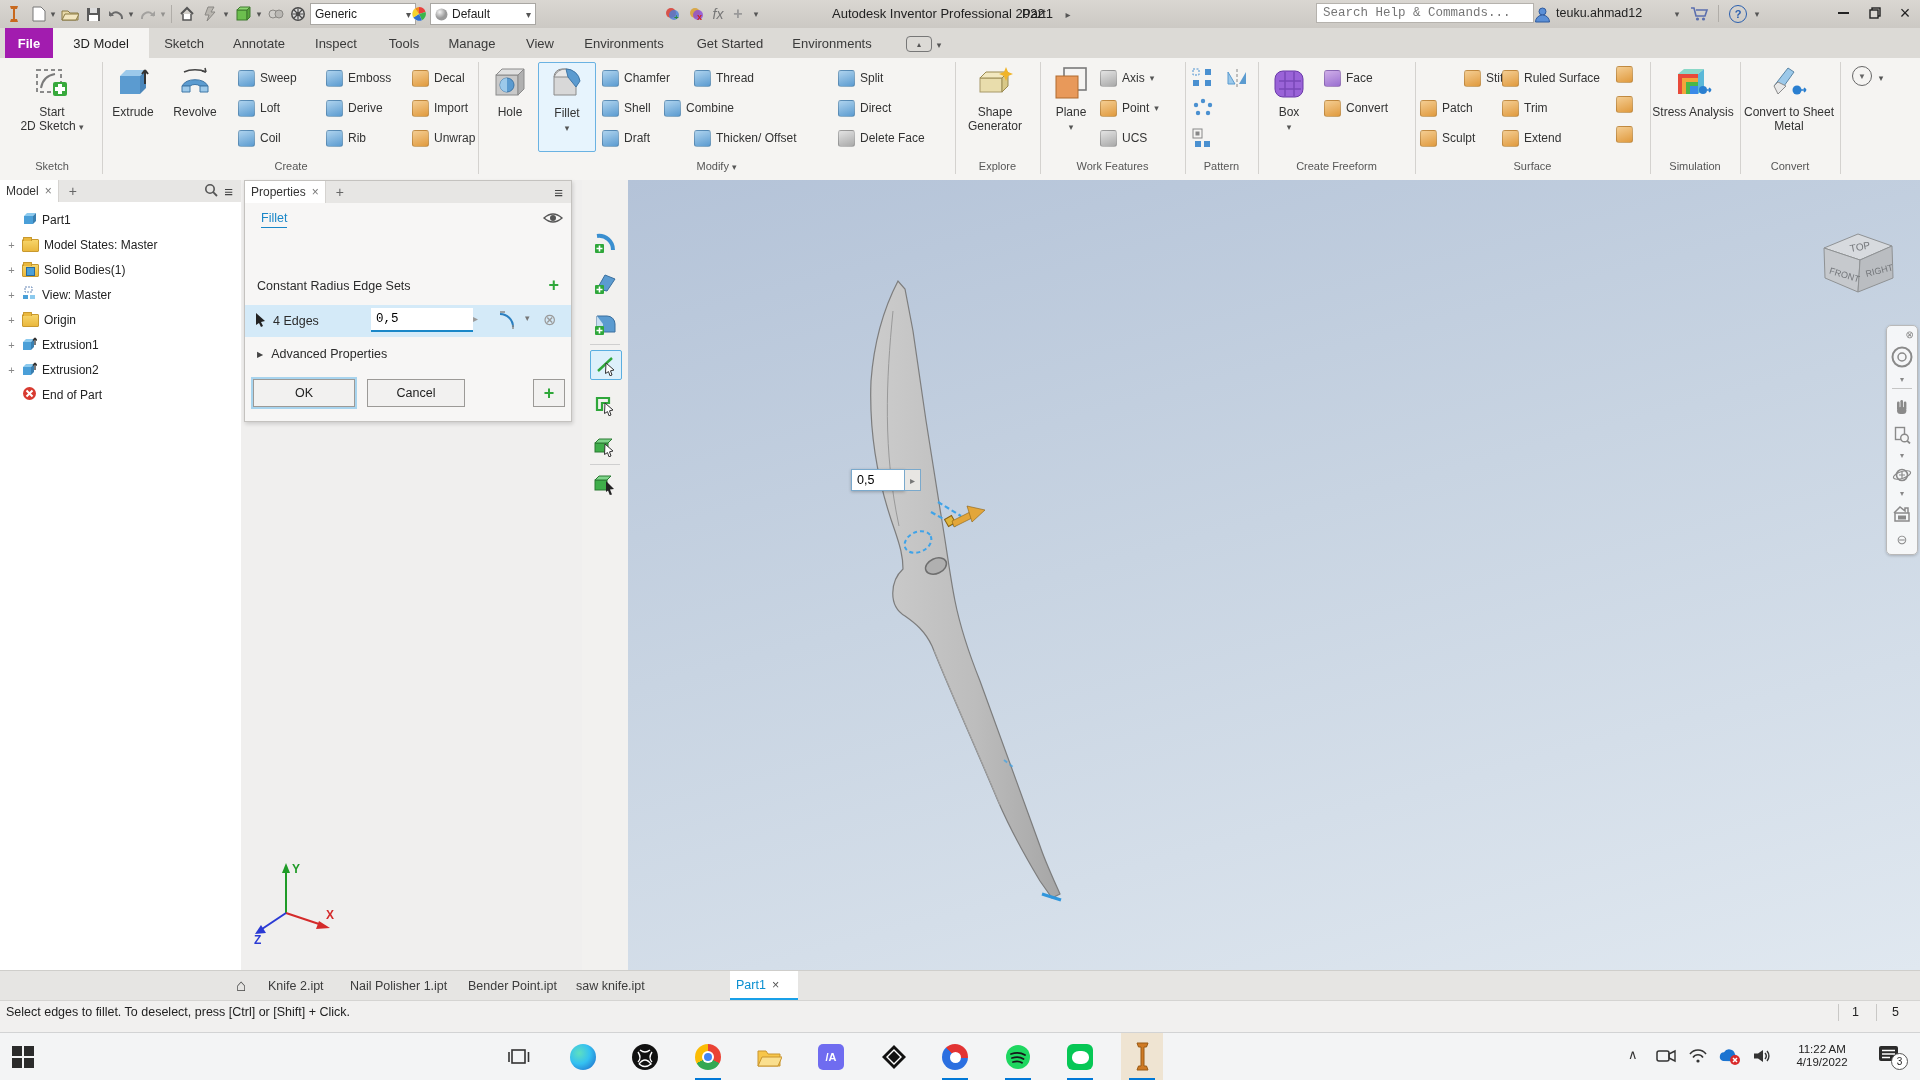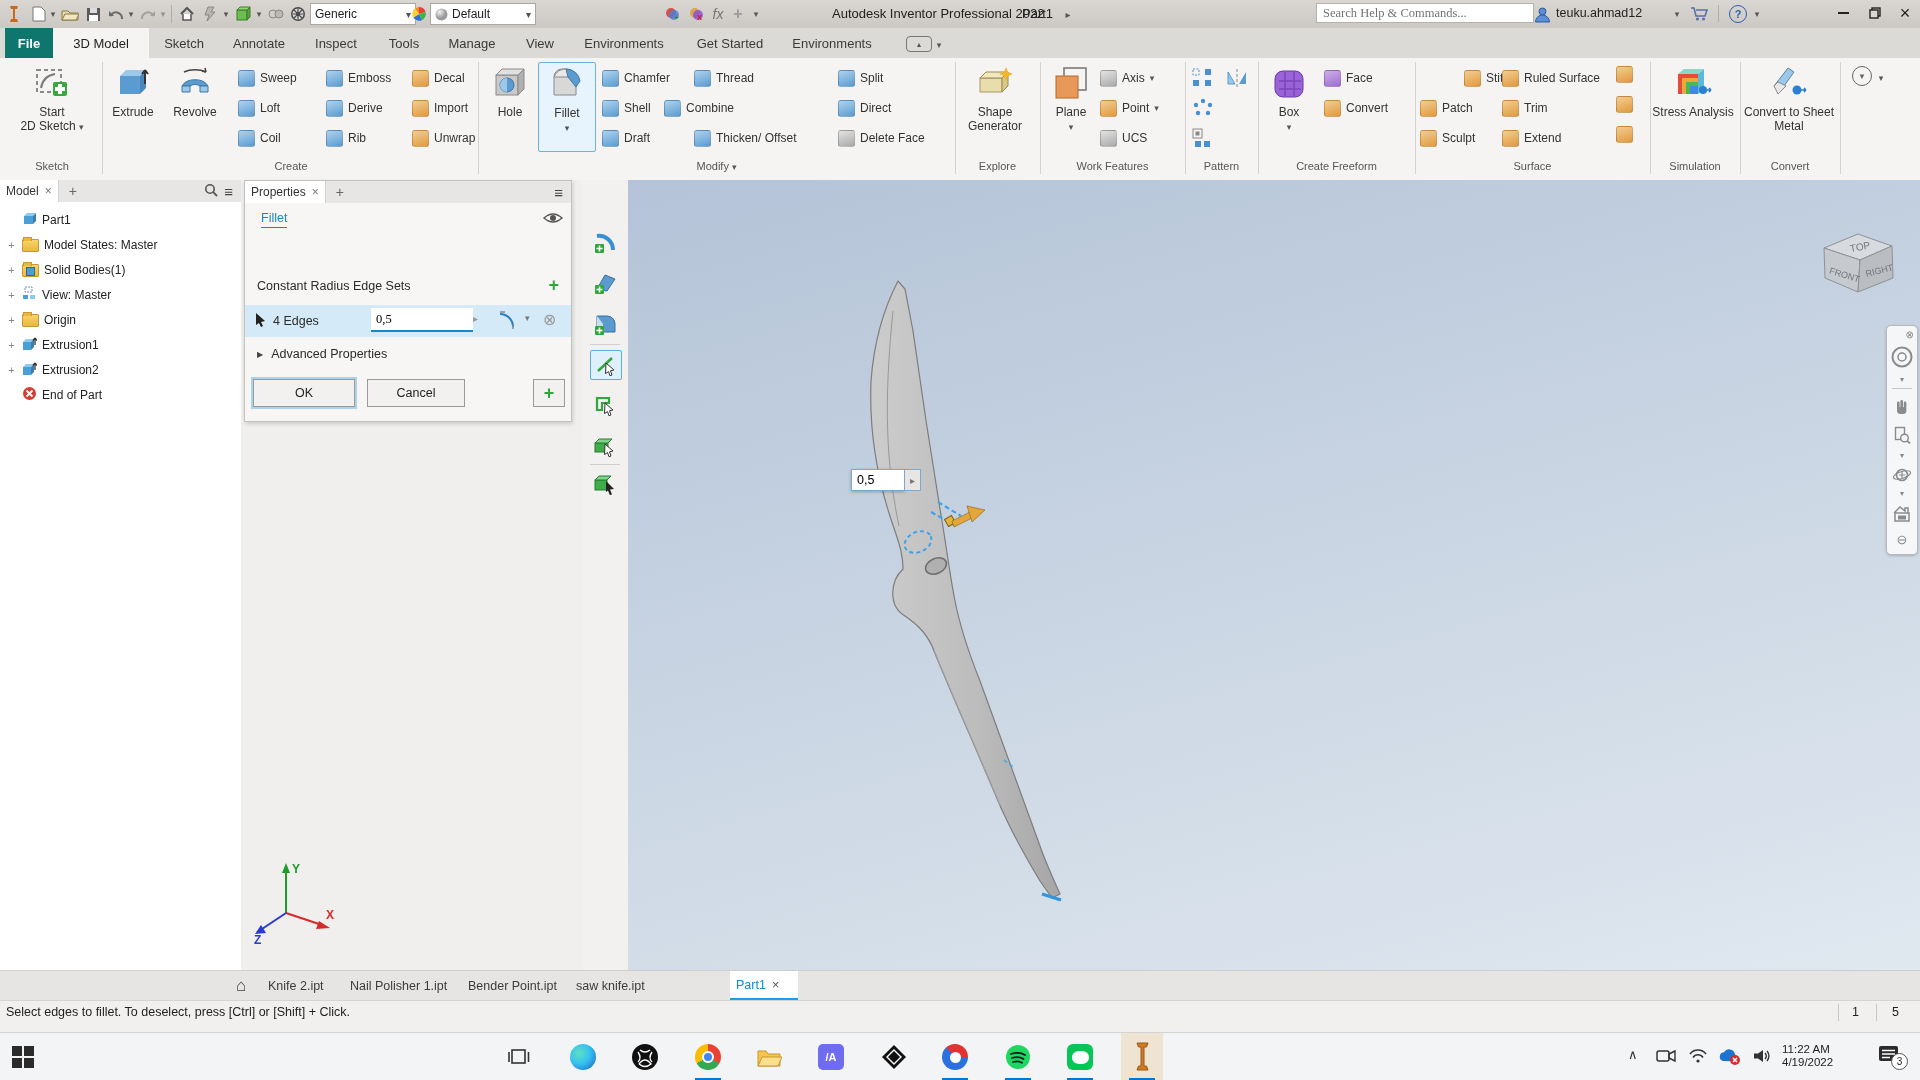--- a/index.html
+++ b/index.html
@@ -13,21 +13,21 @@
   .g-tri-r::after{content:"▶"} .g-plus::after{content:"+"} .g-tri-u::after{content:"▴"}
   
   #titlebar{left:0;top:0;width:1920px;height:28px;background:linear-gradient(#dad7d2,#ccc9c4);border-bottom:1px solid #b5b2ad;}
   .qi{position:absolute;top:4px;height:20px;display:flex;align-items:center;justify-content:center;color:#555;font-size:13px;}
   .combo{position:absolute;top:3px;height:20px;background:#fff;border:1px solid #a9a7a3;display:flex;align-items:center;font-size:12px;color:#222;padding:0 4px;gap:4px;}
   .combo .g-dn{margin-left:auto;color:#555;font-size:10px;}
   .wbtn{position:absolute;top:0;width:30px;height:26px;display:flex;align-items:center;justify-content:center;color:#222;font-size:15px;}
   
   #tabrow{left:0;top:28px;width:1920px;height:30px;background:#dcdad6;}
   .rtab{position:absolute;top:0;height:30px;display:flex;align-items:center;justify-content:center;font-size:13px;color:#3a3a3a;padding:0 4px;}
-  .rtab.file{background:#0f766e;color:#fff;font-weight:bold;}
+  .rtab.file{background:#a21caf;color:#fff;font-weight:bold;}
   .rtab.active{background:#f5f4f2;color:#222;}
   
   #ribbon{left:0;top:58px;width:1920px;height:122px;background:#f5f4f2;border-bottom:1px solid #c8c6c3;}
   .pdiv{position:absolute;top:4px;height:112px;width:1px;background:#d4d2cf;}
   .plabel{position:absolute;top:102px;font-size:11px;color:#565656;text-align:center;white-space:nowrap;}
   .rsb{position:absolute;display:flex;align-items:center;gap:5px;height:24px;font-size:12px;color:#333;white-space:nowrap;}
   .ic{width:15px;height:15px;border-radius:3px;flex:0 0 auto;border:1px solid rgba(0,0,0,.15);}
   .ic-b{background:linear-gradient(160deg,#aed3ee,#5b9bd0);}
   .ic-o{background:linear-gradient(160deg,#f4cd92,#e09a3e);}
   .ic-p{background:linear-gradient(160deg,#cfaee8,#9a6fd0);}
@@ -60,22 +60,22 @@
   
   #doctabs{left:0;top:970px;width:1920px;height:30px;background:#e6e5e3;border-top:1px solid #cfcecb;}
   .dtab{position:absolute;top:0;height:30px;display:flex;align-items:center;font-size:12.5px;color:#3c3c3c;padding:0 6px;gap:6px;}
   .dtab.active{background:#fff;color:#0a8fd0;border-bottom:3px solid #19a0e8;box-sizing:border-box;}
   
   #statusbar{left:0;top:1000px;width:1920px;height:32px;background:#f1f0ef;border-top:1px solid #d5d4d2;font-size:12.5px;color:#222;}
   
   #taskbar{left:0;top:1032px;width:1920px;height:48px;background:#f3f4f5;border-top:1px solid #d2d3d4;}
   .tbi{position:absolute;top:11px;width:26px;height:26px;}
   .ul{position:absolute;top:45px;width:26px;height:2px;background:#0078d7;}
-  .traytxt{font-size:11.5px;color:#222;line-height:13px;text-align:left;}
-  input{font-family:Liberation Serif, serif;}
+  .traytxt{font-size:11.5px;color:#222;line-height:13px;text-align:center;}
+  input{font-family:Liberation Mono, monospace;}
 </style>
 </head>
 <body>
 
 <div id="screen">
 
   <div class="ab" id="titlebar">
     <div class="qi" style="left:6px;width:16px">
       <svg width="14" height="18">
           <path d="M3,1 L11,1 L10,4 L8,4 L8,14 L10,14 L11,17 L3,17 L4,14 L6,14 L6,4 L4,4 Z" fill="#c8691e"></path>

